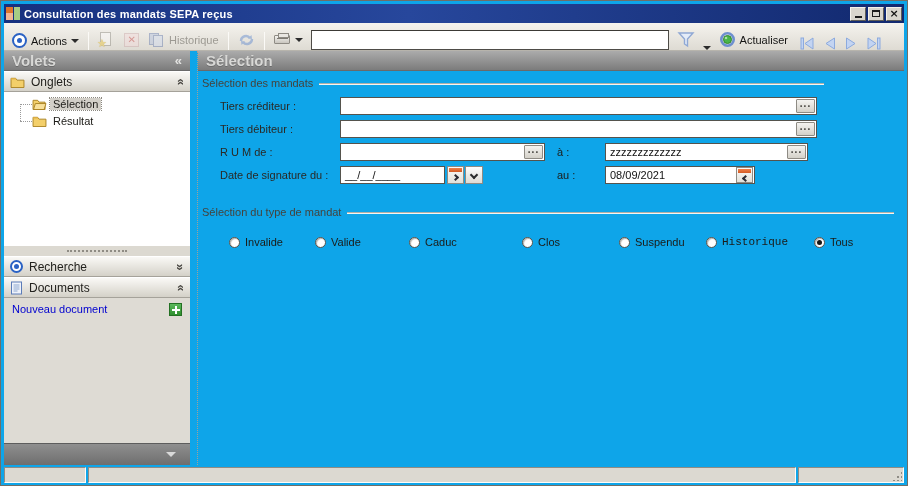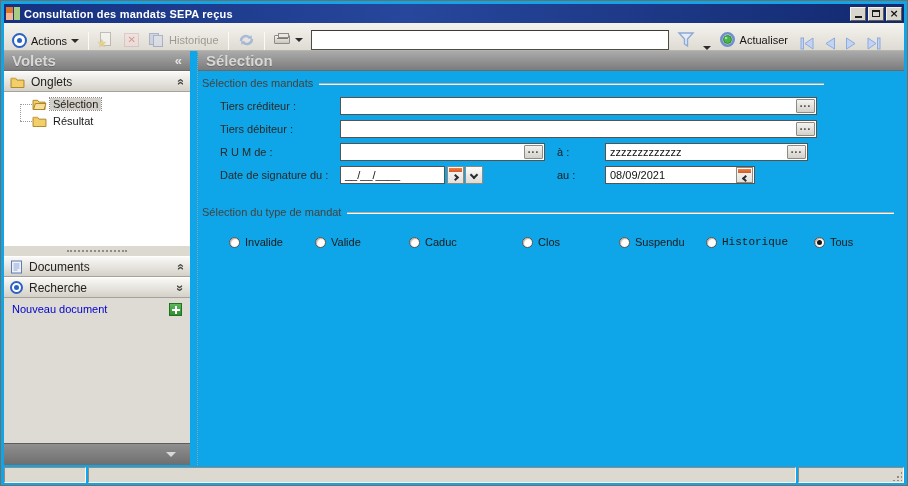--- a/index.html
+++ b/index.html
@@ -295,32 +295,32 @@
             </svg>
           <span class="tree-label">Résultat</span>
         </div>
       </div>
 
       <div class="splitterh">
           <div class="grip-dots"></div>
         </div>
 
       <div class="acc-header">
+        <div class="bullseye" style="width:13px;height:13px;"></div>
+        <span class="acc-title">Recherche</span>
+        <span class="chev2 chev-dn">»</span>
+      </div>
+
+      <div class="acc-header">
         <svg width="13" height="14" viewBox="0 0 13 14">
             <rect x="1.5" y="1" width="10" height="12" fill="#eef2fa" stroke="#5c7cb8"></rect>
             <path d="M3.5 4h6M3.5 6h6M3.5 8h6M3.5 10h4" stroke="#8ea8d0" stroke-width="1"></path>
           </svg>
         <span class="acc-title">Documents</span>
         <span class="chev2 chev-up">»</span>
-      </div>
-
-      <div class="acc-header">
-        <div class="bullseye" style="width:13px;height:13px;"></div>
-        <span class="acc-title">Recherche</span>
-        <span class="chev2 chev-dn">»</span>
       </div>
 
       <div class="doc-row">
         <span class="doc-link">Nouveau document</span>
         <span class="plus-btn"></span>
       </div>
 
       <div class="side-filler"></div>
 
       <div class="side-bottombar">

